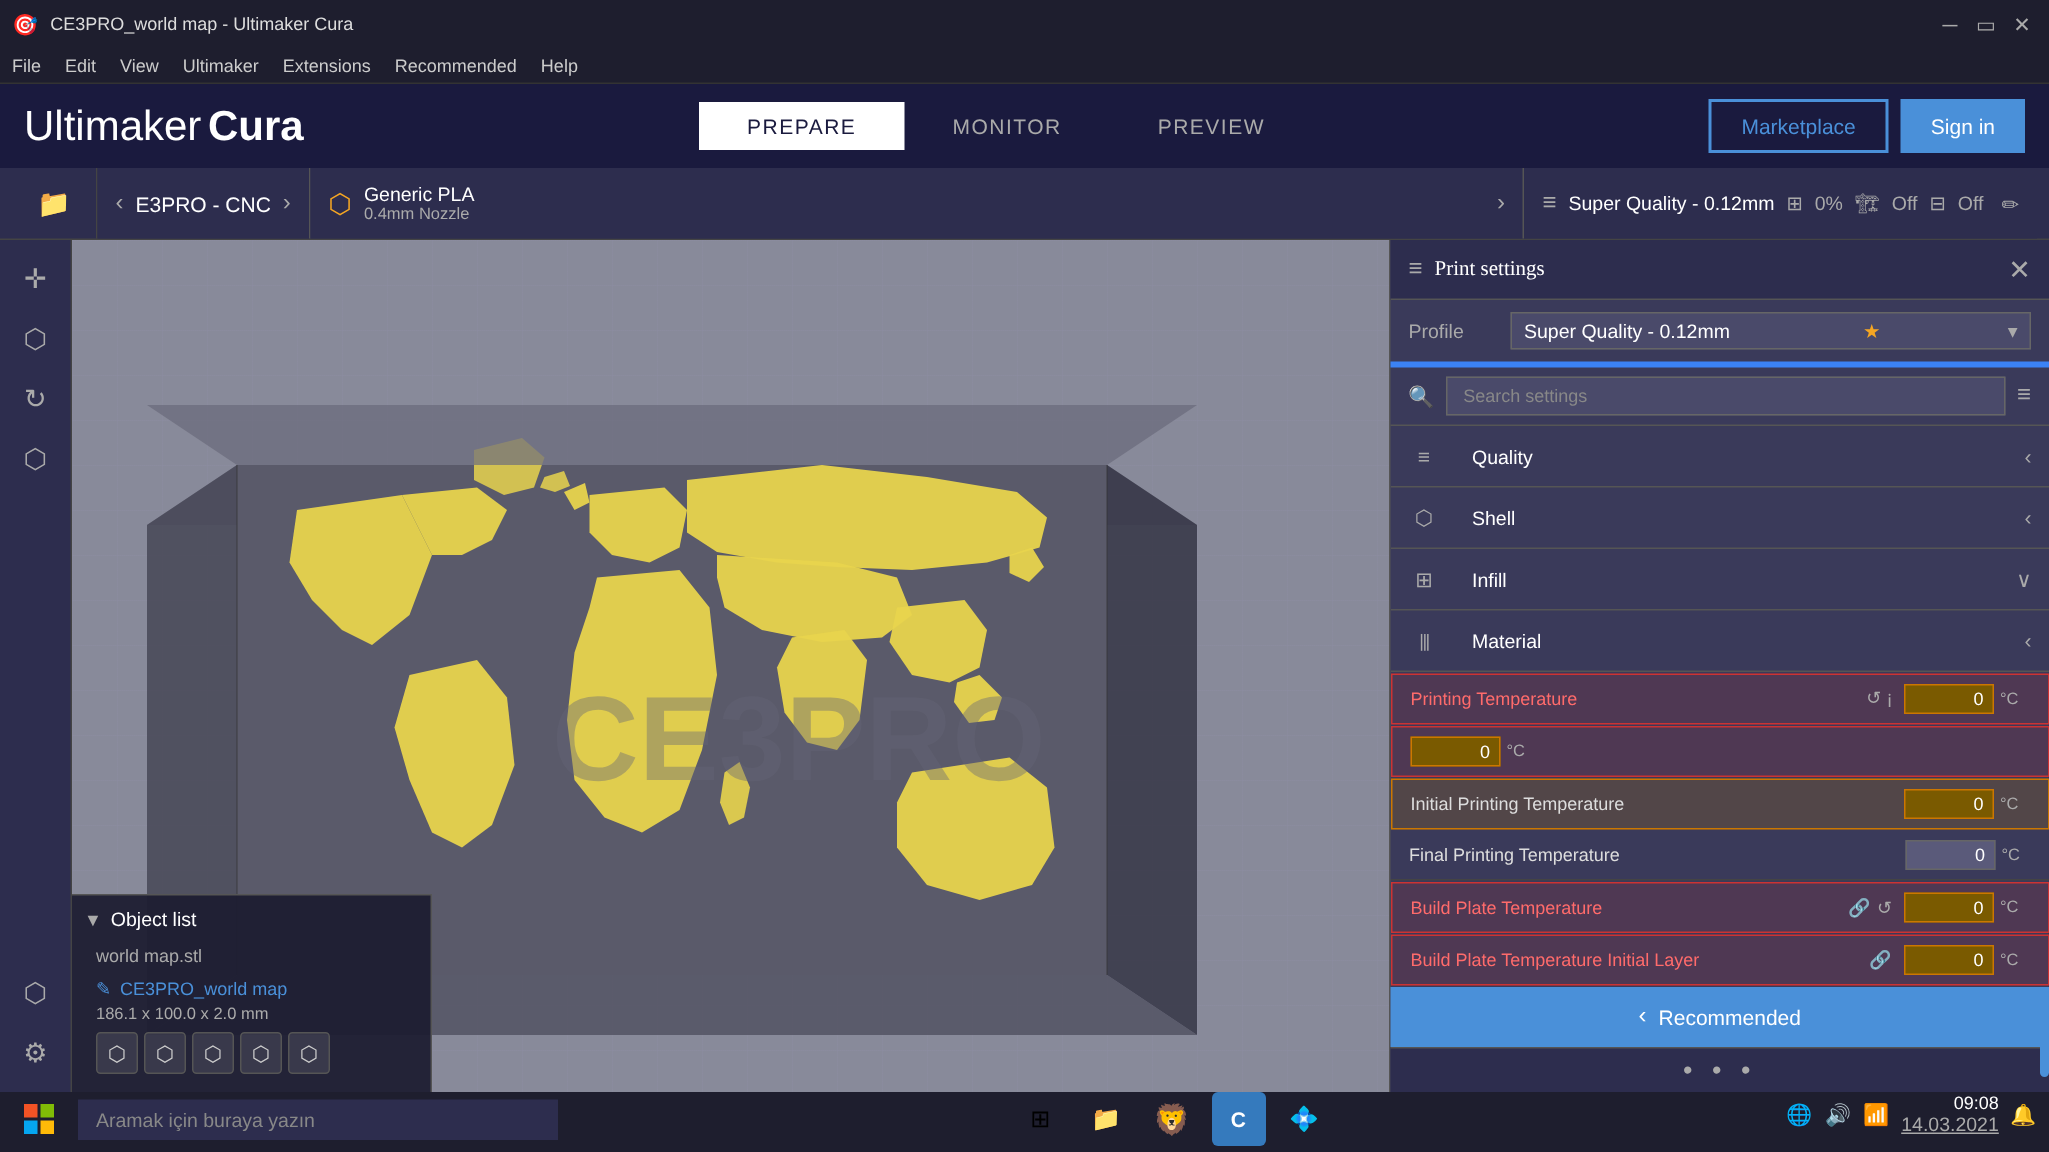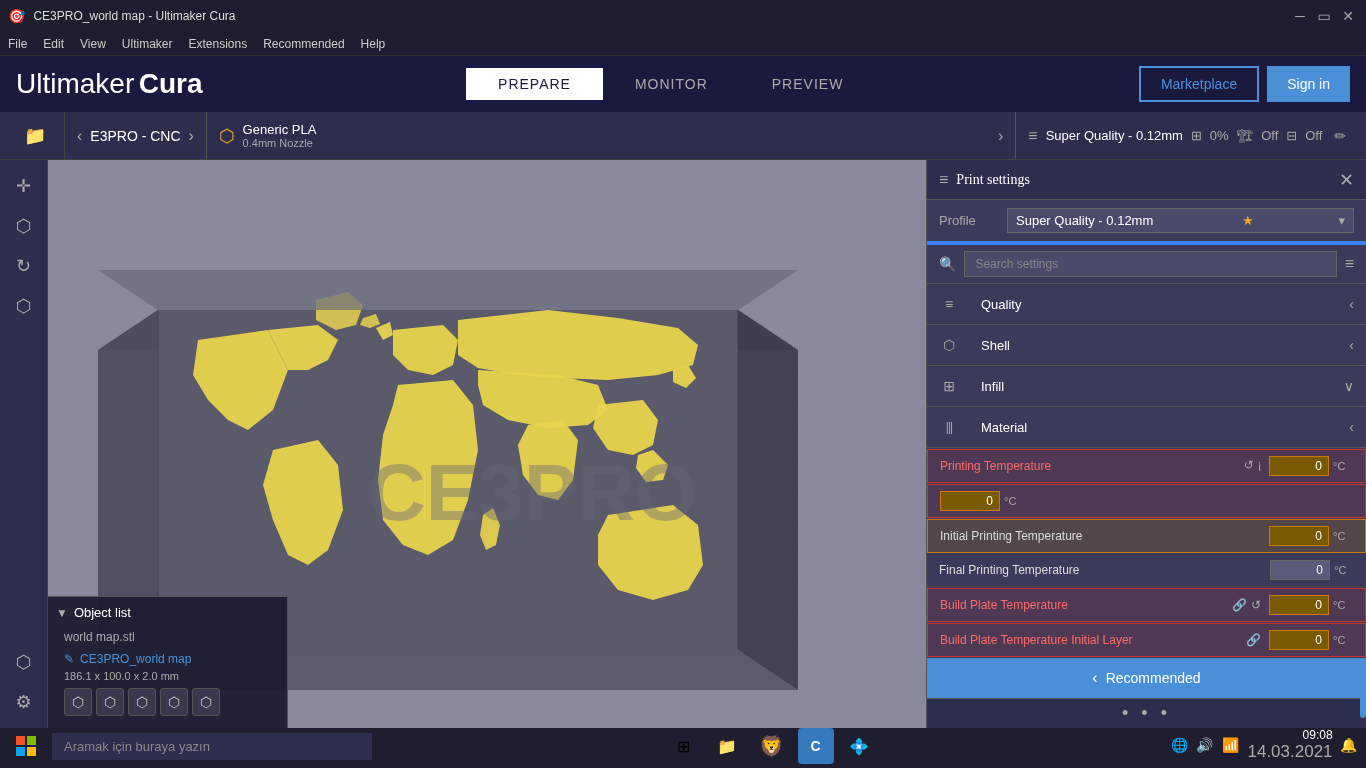--- a/index.html
+++ b/index.html
@@ -399,21 +399,21 @@
     #search-taskbar::placeholder { color: #888; }
     #taskbar-icons { display: flex; gap: 8px; align-items: center; }
     .taskbar-app {
       width: 36px; height: 36px;
       display: flex; align-items: center; justify-content: center;
       cursor: pointer; border-radius: 4px;
     }
     #taskbar-right { display: flex; align-items: center; gap: 8px; }
     .tray-icon { color: #ccc; font-size: 14px; cursor: pointer; }
     .clock { color: #fff; font-size: 12px; text-align: right; }
-    .clock-date { color: #aaa; font-size: 17px; }
+    .clock-date { color: #aaa; font-size: 13px; text-decoration: underline; }
 
     
     #main-area {
       display: flex;
       height: calc(768px - 32px - 24px - 56px - 48px - 40px);
     }
 
     .infill-expand { color: #aaa; font-size: 14px; }
 
     

